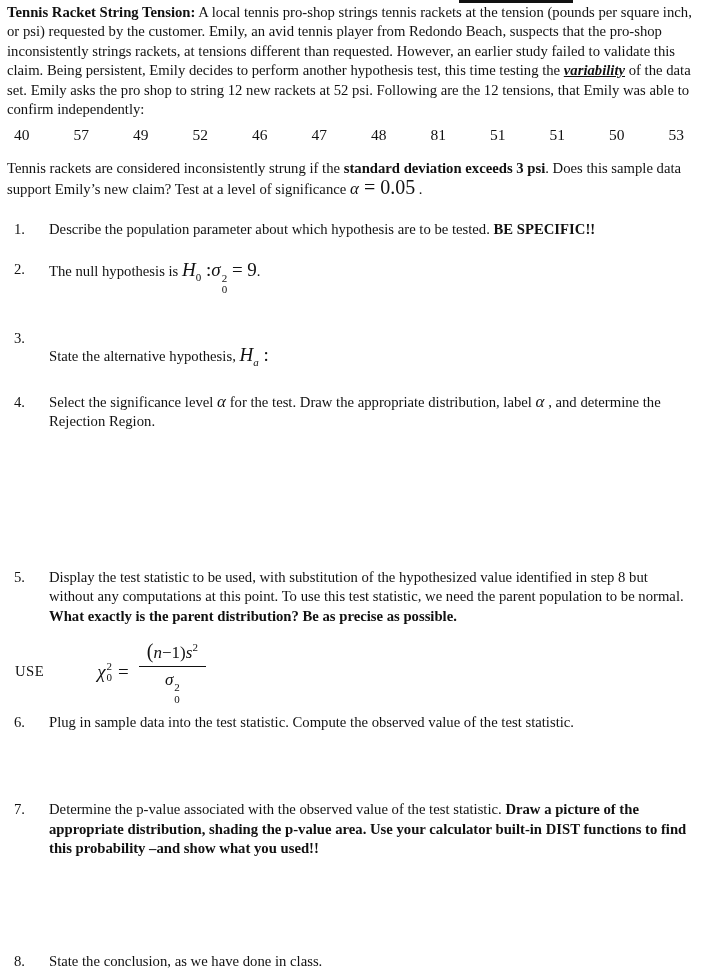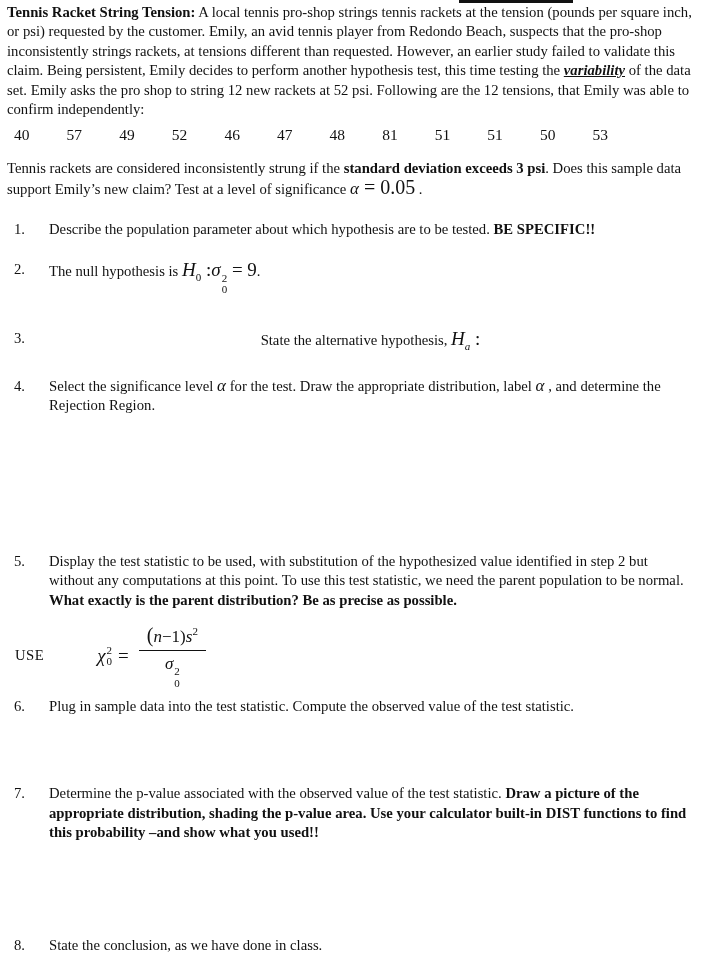--- a/index.html
+++ b/index.html
@@ -16,21 +16,21 @@
 
   .header-rule {
     position: absolute; top: 0; left: 459px;
     width: 114px; height: 2.5px; background: #111;
   }
 
   .intro { margin-top: 3px; }
   .lead { font-weight: bold; }
   .em-var { font-weight: bold; font-style: italic; text-decoration: underline; }
 
-  .data-row { display: flex; margin-top: 6px; padding-left: 7px; }
+  .data-row { display: flex; margin-top: 6px; padding-left: 7px; gap: 34px; }
   .data-row span { width: 52.6px; font-size: 15.5px; }
 
   .claim { margin-top: 14px; }
   b { font-weight: bold; }
 
   .item { display: flex; }
   .item .num { flex: 0 0 42px; padding-left: 7px; }
   .item .content { flex: 1; padding-right: 2px; }
 
   .q1 { margin-top: 20px; }
@@ -53,21 +53,21 @@
   .supsub {
     display: inline-flex; flex-direction: column; align-items: flex-start;
     font-size: 11px; line-height: 1.05; vertical-align: -0.5em;
     margin-left: 1px; font-style: normal;
   }
   .supsub .ss-sup { display: block; }
   .supsub .ss-sub { display: block; }
   .sigma-big { font-style: italic; font-size: 20px; }
   .rep { margin-left: 8px; }
 
-  .q3-row .content { display: flex; justify-content: center; align-items: baseline; }
+  .q3-row .content { display: flex; justify-content: flex-start; align-items: baseline; margin-top: 16px; }
   .note { font-weight: bold; white-space: nowrap; padding-right: 2px; }
 
   .frac { display: inline-block; text-align: center; vertical-align: middle; margin: 0 4px; }
   .frac .fr-num { display: block; border-bottom: 1.6px solid #111; padding: 0 8px 3px; font-size: 17px; line-height: 1.2; }
   .frac .fr-den { display: block; padding-top: 3px; font-size: 17px; line-height: 1.2; }
   .paren { font-size: 20px; }
   .use-label { letter-spacing: 0.5px; }
   .use-math { margin-left: 53px; font-size: 19px; display: inline-flex; align-items: center; }
   .chi-wrap { display: inline-flex; align-items: center; }
   .eq-sign { margin: 0 6px; }
@@ -118,21 +118,21 @@
     </span>
   </div>
 
   <div class="item q4">
     <span class="num">4.</span>
     <span class="content"><span>Select the significance level </span><span class="alpha">α</span><span> for the test. Draw the appropriate distribution, label </span><span class="alpha">α</span><span> , and determine the Rejection Region.</span></span>
   </div>
 
   <div class="item q5">
     <span class="num">5.</span>
-    <span class="content"><span>Display the test statistic to be used, with substitution of the hypothesized value identified in step 2 but without any computations at this point. To use this test statistic, we need the parent population to be normal. </span><b>What exactly is the parent distribution? Be as precise as possible.</b></span>
+    <span class="content"><span>Display the test statistic to be used, with substitution of the hypothesized value identified in step 8 but without any computations at this point. To use this test statistic, we need the parent population to be normal. </span><b>What exactly is the parent distribution? Be as precise as possible.</b></span>
   </div>
 
   <div class="use-row">
     <span class="use-label">USE</span>
     <span class="use-math">
       <span class="chi-wrap">
           <span class="mi">χ</span>
           <span class="supsub">
             <span class="ss-sup">2</span>
             <span class="ss-sub">0</span>

